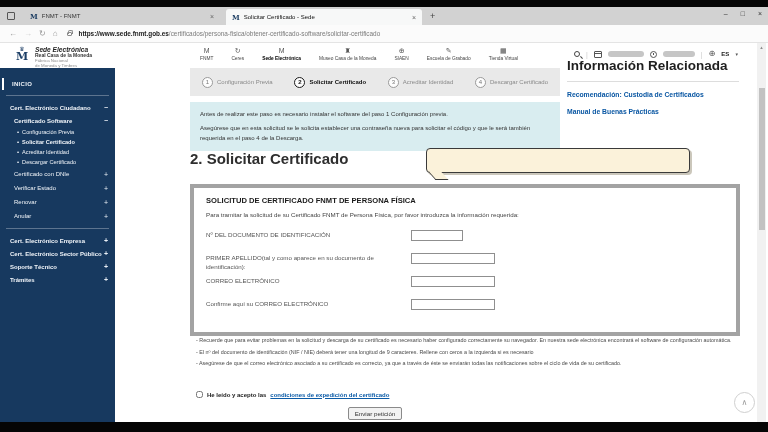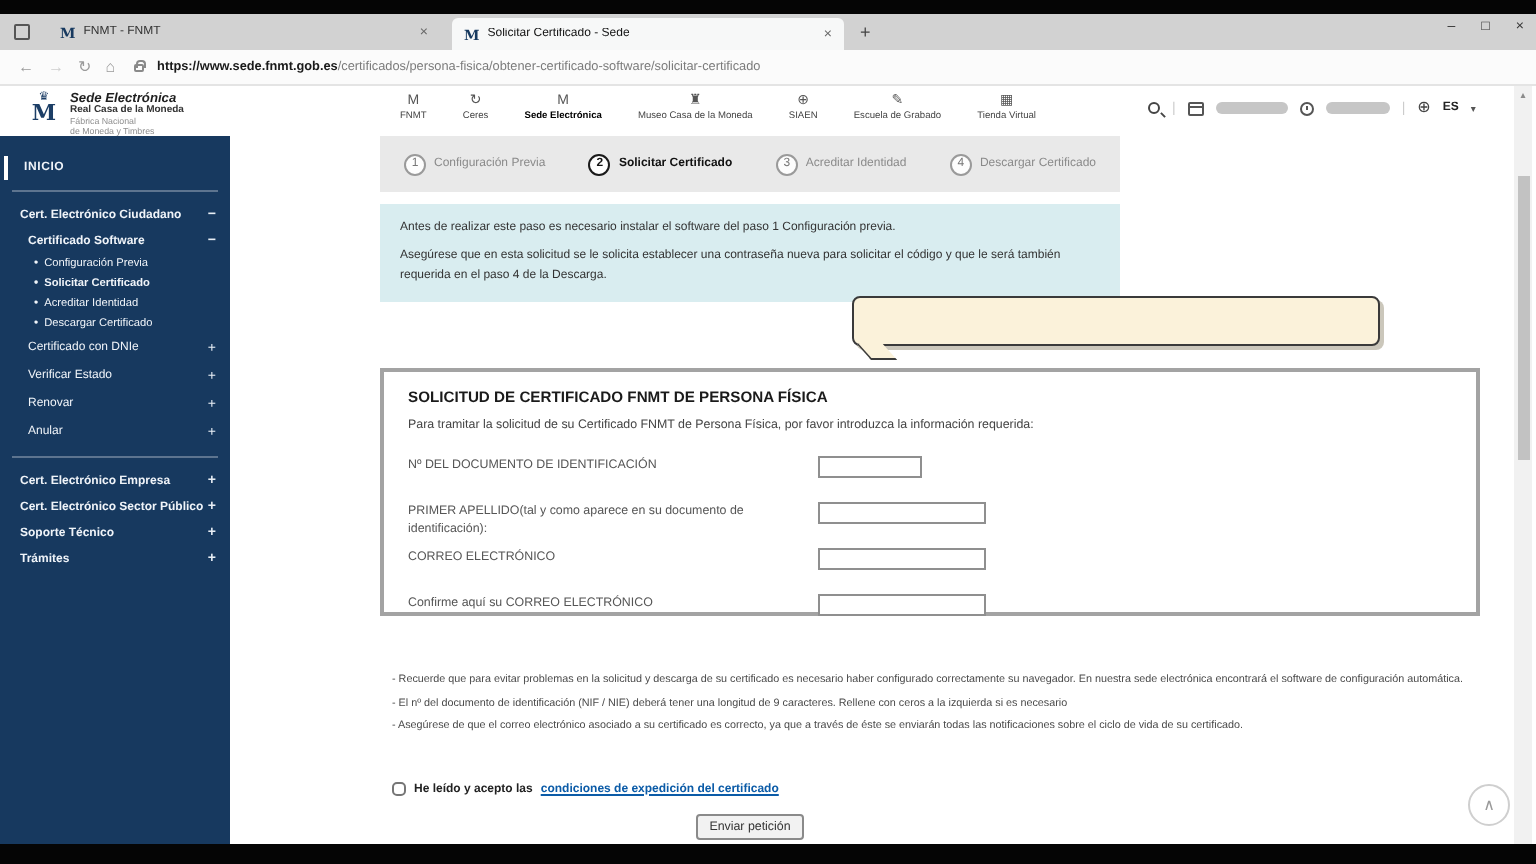--- a/index.html
+++ b/index.html
@@ -91,22 +91,22 @@
   #notice p + p { margin-top:4px; }
 
   #page-title { position:absolute; left:190px; top:150px; font-size:15px; color:#2e2e2e; }
 
   #tooltip { position:absolute; left:426px; top:148px; width:264px; height:25px; background:#fbf2da;
              border:1.5px solid #3a3a3a; border-radius:4px; box-shadow:2px 2px 0 rgba(125,115,85,.4);
              display:flex; align-items:center; justify-content:center; font-size:10.5px; color:#111; z-index:5; }
   #tooltip .tail { position:absolute; left:5px; bottom:-7.5px; width:13px; height:8px; background:#fbf2da;
                    border-left:1.5px solid #3a3a3a; border-bottom:1.5px solid #3a3a3a; transform:skewX(42deg); }
 
-  #form-box { position:absolute; left:190px; top:184px; width:550px; height:124px;
-              border:2px solid #a3a3a3; background:#fff; padding:8px 12px; }
+  #form-box { position:absolute; left:190px; top:184px; width:550px; height:152px;
+              border:4px solid #a3a3a3; background:#fff; padding:8px 12px; }
   .form-title { font-size:7.6px; font-weight:bold; color:#1a1a1a; }
   .form-intro { font-size:6.2px; color:#444; margin-top:6px; }
   .frow { display:flex; align-items:flex-start; margin-top:12px; }
   .flabel { width:205px; font-size:6.2px; color:#555; line-height:1.5; }
   .finput { height:11px; border:1px solid #8f8f8f; background:#fff; font-size:6px; padding:0 2px; width:84px; }
   .finput.small { width:52px; }
   .frow.tight { margin-top:4px; }
 
   #form-notes { position:absolute; left:196px; top:336px; width:542px; }
   .note { font-size:5.4px; color:#4a4a4a; line-height:1.6; padding-left:7px; text-indent:-7px; margin-bottom:3px; }
@@ -306,20 +306,21 @@
       <span class="step-num">4</span>
       <span class="step-label">Descargar Certificado</span>
     </div>
   </div>
 
   <div id="notice">
     <p>Antes de realizar este paso es necesario instalar el software del paso 1 Configuración previa.</p>
     <p>Asegúrese que en esta solicitud se le solicita establecer una contraseña nueva para solicitar el código y que le será también requerida en el paso 4 de la Descarga.</p>
   </div>
 
+  <h1 id="page-title">2. Solicitar Certificado</h1>
 
   <div id="tooltip">
     <span class="tail"></span>
   </div>
 
   <div id="form-box">
     <div class="form-title">SOLICITUD DE CERTIFICADO FNMT DE PERSONA FÍSICA</div>
     <div class="form-intro">Para tramitar la solicitud de su Certificado FNMT de Persona Física, por favor introduzca la información requerida:</div>
     <div class="frow">
       <label class="flabel">Nº DEL DOCUMENTO DE IDENTIFICACIÓN</label>
@@ -347,20 +348,26 @@
 
   <div id="accept-row">
     <input type="checkbox" style="">
     <span class="accept-text">He leído y acepto las</span>
     <a class="accept-link" href="#">condiciones de expedición del certificado</a>
   </div>
   <div id="submit-wrap">
     <button id="submit-btn">Enviar petición</button>
   </div>
 
+  <div id="related">
+    <h2>Información Relacionada</h2>
+    <div class="rline"></div>
+    <a class="rlink" href="#">Recomendación: Custodia de Certificados</a>
+    <a class="rlink" href="#">Manual de Buenas Prácticas</a>
+  </div>
 
   <div id="v-scrollbar">
     <span class="arrow">▴</span>
     <div class="thumb"></div>
   </div>
   <div id="scrolltop">
     <span>∧</span>
   </div>
 
   <div id="strip-bottom" class="black-strip"></div>

